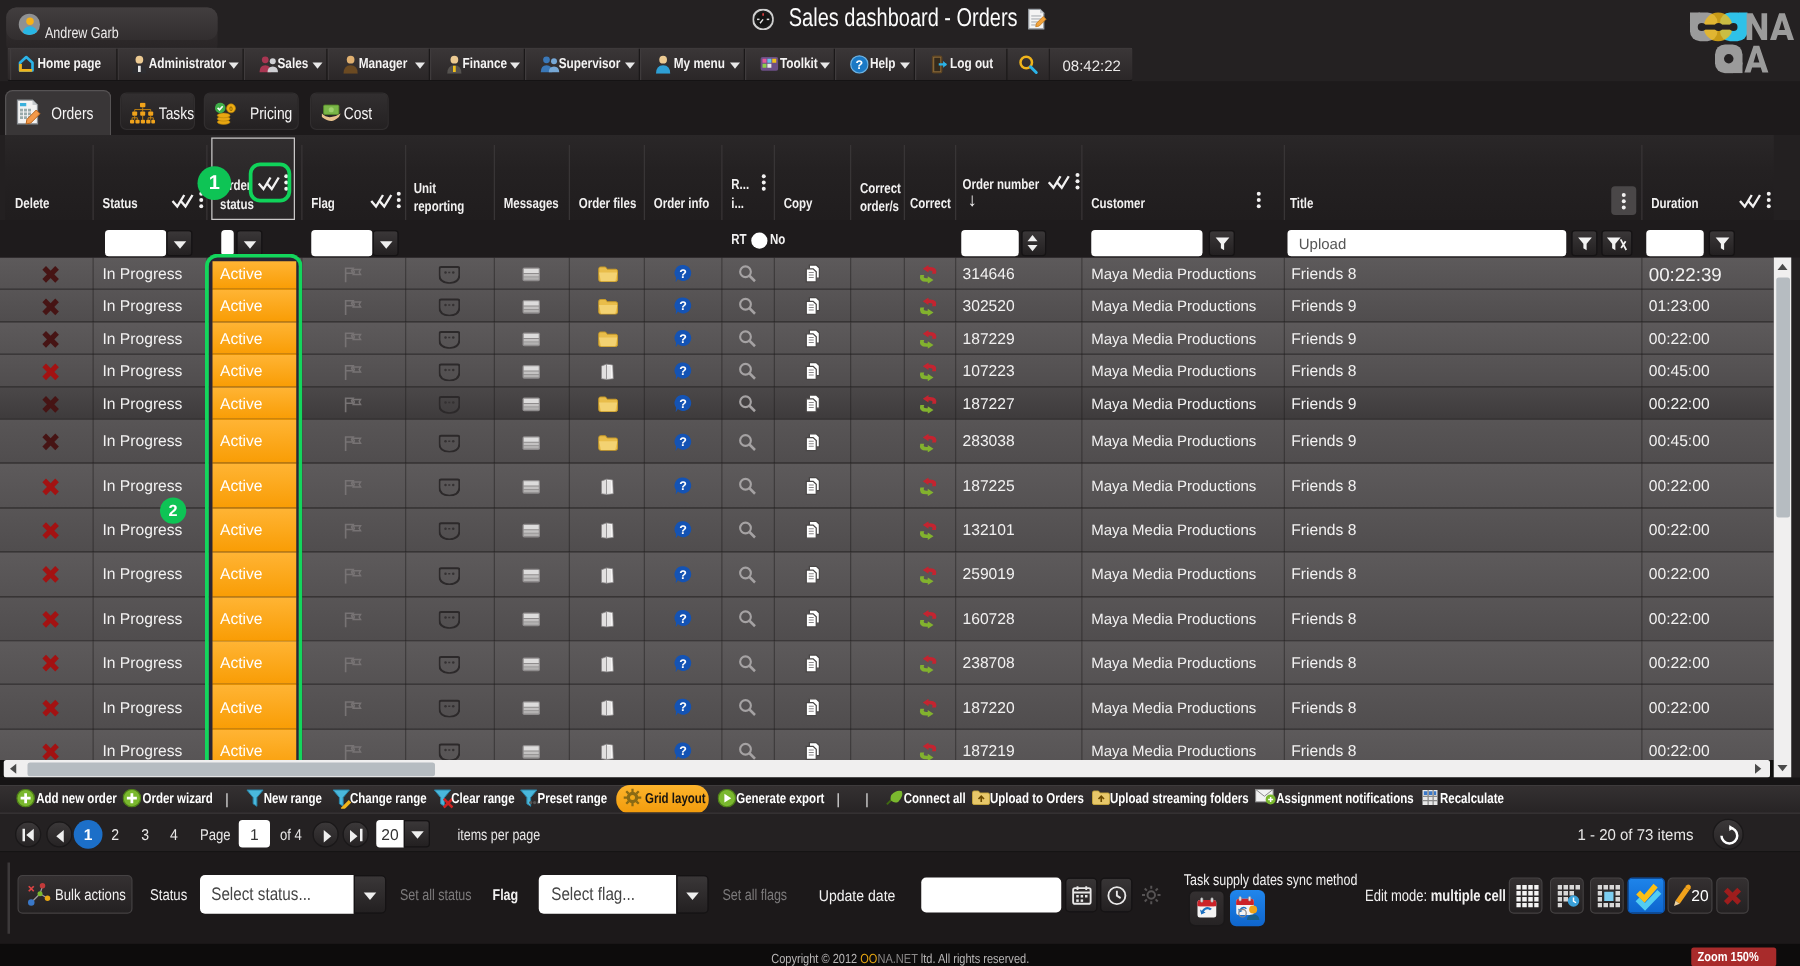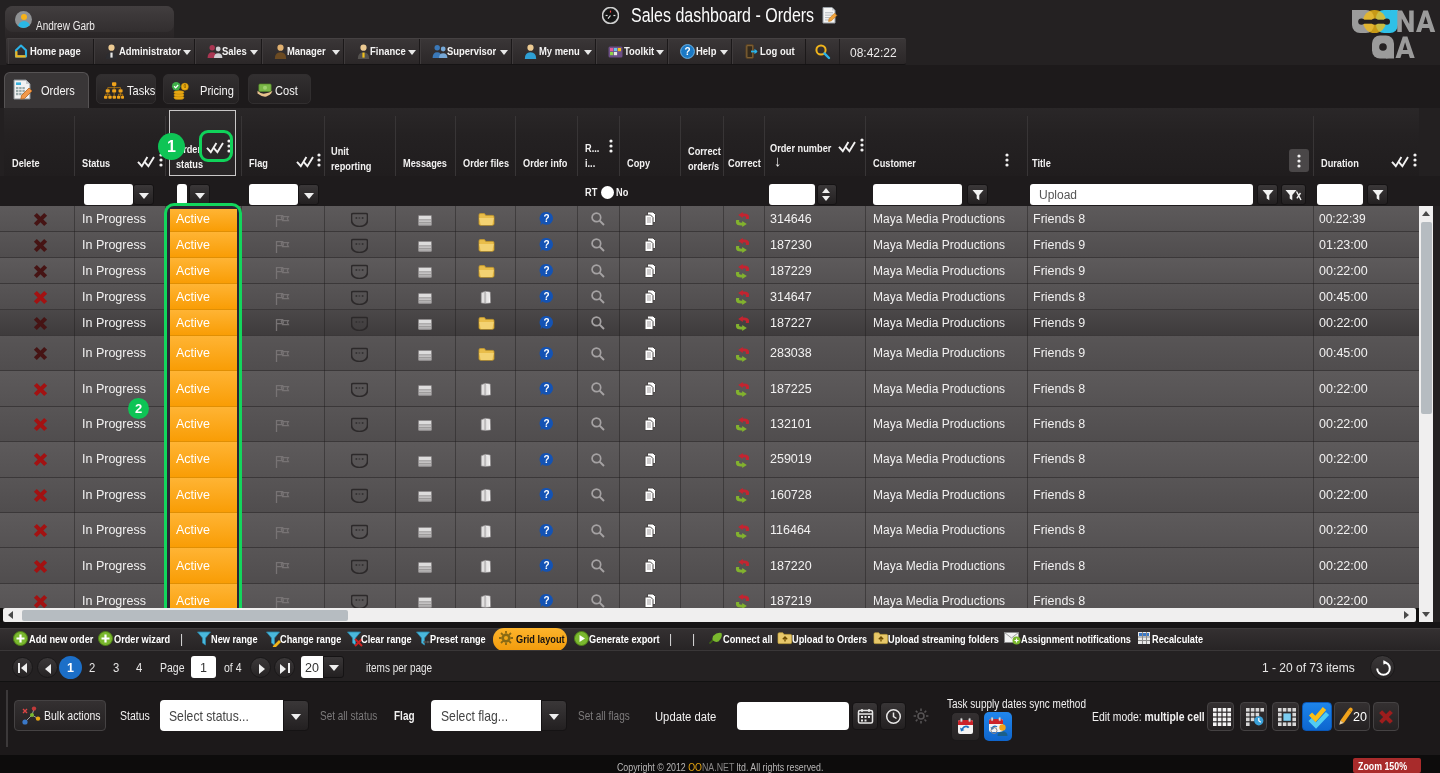--- a/index.html
+++ b/index.html
@@ -398,21 +398,21 @@
             <path d="M2 4 h5.5 l2.5 2.5 v8 h-8 z" fill="#fff" stroke="#4a4747" stroke-width="1"></path>
             <path d="M4 7 h4 M4 9 h4 M4 11 h4" stroke="#8a8788" stroke-width=".8"></path>
           </svg></div>
         <div class="abs" style="left:735px;top:6.0px;"><svg width="15" height="15" viewBox="0 0 15 15">
             <path d="M13.8 7 Q15.4 1 7.8 1.6 L7.8 0 L3.2 3 L7.8 6 L7.8 4.4 Q12.2 4 10.6 7 Z" fill="#c42430"></path>
             <path d="M1.2 8 Q-0.4 14 7.2 13.4 L7.2 15 L11.8 12 L7.2 9 L7.2 10.6 Q2.8 11 4.4 8 Z" fill="#82b22e"></path>
           </svg></div>
         <div class="abs" style="left:770px;top:5.5px;color:#f2f1f1;font-size:12.5px;">314646</div>
         <div class="abs" style="left:873px;top:5.5px;color:#f2f1f1;font-size:12px;">Maya Media Productions</div>
         <div class="abs" style="left:1033px;top:5.5px;color:#f2f1f1;font-size:12.5px;">Friends 8</div>
-        <div class="abs" style="left:1319px;top:5.5px;color:#f2f1f1;font-size:12px;">00:22:39</div>
+        <div class="abs" style="left:1319px;top:5.5px;color:#f2f1f1;font-size:15px;">00:22:39</div>
       </div>
       <div class="abs" style="left:0;top:26.0px;width:1419px;height:26.0px;background:linear-gradient(#585556,#504d4e);border-bottom:1px solid #3b3839;">
         <div class="abs" style="left:74px;top:0;width:1px;height:26.0px;background:rgba(30,28,29,.45);"></div>
         <div class="abs" style="left:165px;top:0;width:1px;height:26.0px;background:rgba(30,28,29,.45);"></div>
         <div class="abs" style="left:241px;top:0;width:1px;height:26.0px;background:rgba(30,28,29,.45);"></div>
         <div class="abs" style="left:324px;top:0;width:1px;height:26.0px;background:rgba(30,28,29,.45);"></div>
         <div class="abs" style="left:395px;top:0;width:1px;height:26.0px;background:rgba(30,28,29,.45);"></div>
         <div class="abs" style="left:455px;top:0;width:1px;height:26.0px;background:rgba(30,28,29,.45);"></div>
         <div class="abs" style="left:515px;top:0;width:1px;height:26.0px;background:rgba(30,28,29,.45);"></div>
         <div class="abs" style="left:577px;top:0;width:1px;height:26.0px;background:rgba(30,28,29,.45);"></div>
@@ -460,21 +460,21 @@
           </svg></div>
         <div class="abs" style="left:643px;top:5.0px;"><svg width="14" height="16" viewBox="0 0 14 16">
             <path d="M4.5 1 h5.5 l2.5 2.5 v8 h-8 z" fill="#fff" stroke="#4a4747" stroke-width="1"></path>
             <path d="M2 4 h5.5 l2.5 2.5 v8 h-8 z" fill="#fff" stroke="#4a4747" stroke-width="1"></path>
             <path d="M4 7 h4 M4 9 h4 M4 11 h4" stroke="#8a8788" stroke-width=".8"></path>
           </svg></div>
         <div class="abs" style="left:735px;top:6.0px;"><svg width="15" height="15" viewBox="0 0 15 15">
             <path d="M13.8 7 Q15.4 1 7.8 1.6 L7.8 0 L3.2 3 L7.8 6 L7.8 4.4 Q12.2 4 10.6 7 Z" fill="#c42430"></path>
             <path d="M1.2 8 Q-0.4 14 7.2 13.4 L7.2 15 L11.8 12 L7.2 9 L7.2 10.6 Q2.8 11 4.4 8 Z" fill="#82b22e"></path>
           </svg></div>
-        <div class="abs" style="left:770px;top:5.5px;color:#f2f1f1;font-size:12.5px;">187230</div>
+        <div class="abs" style="left:770px;top:5.5px;color:#f2f1f1;font-size:12.5px;">302520</div>
         <div class="abs" style="left:873px;top:5.5px;color:#f2f1f1;font-size:12px;">Maya Media Productions</div>
         <div class="abs" style="left:1033px;top:5.5px;color:#f2f1f1;font-size:12.5px;">Friends 9</div>
         <div class="abs" style="left:1319px;top:5.5px;color:#f2f1f1;font-size:12.5px;">01:23:00</div>
       </div>
       <div class="abs" style="left:0;top:52.0px;width:1419px;height:26.0px;background:linear-gradient(#5d5a5b,#555253);border-bottom:1px solid #3b3839;">
         <div class="abs" style="left:74px;top:0;width:1px;height:26.0px;background:rgba(30,28,29,.45);"></div>
         <div class="abs" style="left:165px;top:0;width:1px;height:26.0px;background:rgba(30,28,29,.45);"></div>
         <div class="abs" style="left:241px;top:0;width:1px;height:26.0px;background:rgba(30,28,29,.45);"></div>
         <div class="abs" style="left:324px;top:0;width:1px;height:26.0px;background:rgba(30,28,29,.45);"></div>
         <div class="abs" style="left:395px;top:0;width:1px;height:26.0px;background:rgba(30,28,29,.45);"></div>
@@ -591,21 +591,21 @@
           </svg></div>
         <div class="abs" style="left:643px;top:5.0px;"><svg width="14" height="16" viewBox="0 0 14 16">
             <path d="M4.5 1 h5.5 l2.5 2.5 v8 h-8 z" fill="#fff" stroke="#4a4747" stroke-width="1"></path>
             <path d="M2 4 h5.5 l2.5 2.5 v8 h-8 z" fill="#fff" stroke="#4a4747" stroke-width="1"></path>
             <path d="M4 7 h4 M4 9 h4 M4 11 h4" stroke="#8a8788" stroke-width=".8"></path>
           </svg></div>
         <div class="abs" style="left:735px;top:6.0px;"><svg width="15" height="15" viewBox="0 0 15 15">
             <path d="M13.8 7 Q15.4 1 7.8 1.6 L7.8 0 L3.2 3 L7.8 6 L7.8 4.4 Q12.2 4 10.6 7 Z" fill="#c42430"></path>
             <path d="M1.2 8 Q-0.4 14 7.2 13.4 L7.2 15 L11.8 12 L7.2 9 L7.2 10.6 Q2.8 11 4.4 8 Z" fill="#82b22e"></path>
           </svg></div>
-        <div class="abs" style="left:770px;top:5.5px;color:#f2f1f1;font-size:12.5px;">314647</div>
+        <div class="abs" style="left:770px;top:5.5px;color:#f2f1f1;font-size:12.5px;">107223</div>
         <div class="abs" style="left:873px;top:5.5px;color:#f2f1f1;font-size:12px;">Maya Media Productions</div>
         <div class="abs" style="left:1033px;top:5.5px;color:#f2f1f1;font-size:12.5px;">Friends 8</div>
         <div class="abs" style="left:1319px;top:5.5px;color:#f2f1f1;font-size:12.5px;">00:45:00</div>
       </div>
       <div class="abs" style="left:0;top:104.0px;width:1419px;height:26.0px;background:linear-gradient(#4b4849,#3e3b3c);border-bottom:1px solid #3b3839;">
         <div class="abs" style="left:74px;top:0;width:1px;height:26.0px;background:rgba(30,28,29,.45);"></div>
         <div class="abs" style="left:165px;top:0;width:1px;height:26.0px;background:rgba(30,28,29,.45);"></div>
         <div class="abs" style="left:241px;top:0;width:1px;height:26.0px;background:rgba(30,28,29,.45);"></div>
         <div class="abs" style="left:324px;top:0;width:1px;height:26.0px;background:rgba(30,28,29,.45);"></div>
         <div class="abs" style="left:395px;top:0;width:1px;height:26.0px;background:rgba(30,28,29,.45);"></div>
@@ -1051,21 +1051,21 @@
           </svg></div>
         <div class="abs" style="left:643px;top:9.7px;"><svg width="14" height="16" viewBox="0 0 14 16">
             <path d="M4.5 1 h5.5 l2.5 2.5 v8 h-8 z" fill="#fff" stroke="#4a4747" stroke-width="1"></path>
             <path d="M2 4 h5.5 l2.5 2.5 v8 h-8 z" fill="#fff" stroke="#4a4747" stroke-width="1"></path>
             <path d="M4 7 h4 M4 9 h4 M4 11 h4" stroke="#8a8788" stroke-width=".8"></path>
           </svg></div>
         <div class="abs" style="left:735px;top:10.7px;"><svg width="15" height="15" viewBox="0 0 15 15">
             <path d="M13.8 7 Q15.4 1 7.8 1.6 L7.8 0 L3.2 3 L7.8 6 L7.8 4.4 Q12.2 4 10.6 7 Z" fill="#c42430"></path>
             <path d="M1.2 8 Q-0.4 14 7.2 13.4 L7.2 15 L11.8 12 L7.2 9 L7.2 10.6 Q2.8 11 4.4 8 Z" fill="#82b22e"></path>
           </svg></div>
-        <div class="abs" style="left:770px;top:10.2px;color:#f2f1f1;font-size:12.5px;">116464</div>
+        <div class="abs" style="left:770px;top:10.2px;color:#f2f1f1;font-size:12.5px;">238708</div>
         <div class="abs" style="left:873px;top:10.2px;color:#f2f1f1;font-size:12px;">Maya Media Productions</div>
         <div class="abs" style="left:1033px;top:10.2px;color:#f2f1f1;font-size:12.5px;">Friends 8</div>
         <div class="abs" style="left:1319px;top:10.2px;color:#f2f1f1;font-size:12.5px;">00:22:00</div>
       </div>
       <div class="abs" style="left:0;top:342.4px;width:1419px;height:35.4px;background:linear-gradient(#585556,#504d4e);border-bottom:1px solid #3b3839;">
         <div class="abs" style="left:74px;top:0;width:1px;height:35.4px;background:rgba(30,28,29,.45);"></div>
         <div class="abs" style="left:165px;top:0;width:1px;height:35.4px;background:rgba(30,28,29,.45);"></div>
         <div class="abs" style="left:241px;top:0;width:1px;height:35.4px;background:rgba(30,28,29,.45);"></div>
         <div class="abs" style="left:324px;top:0;width:1px;height:35.4px;background:rgba(30,28,29,.45);"></div>
         <div class="abs" style="left:395px;top:0;width:1px;height:35.4px;background:rgba(30,28,29,.45);"></div>

